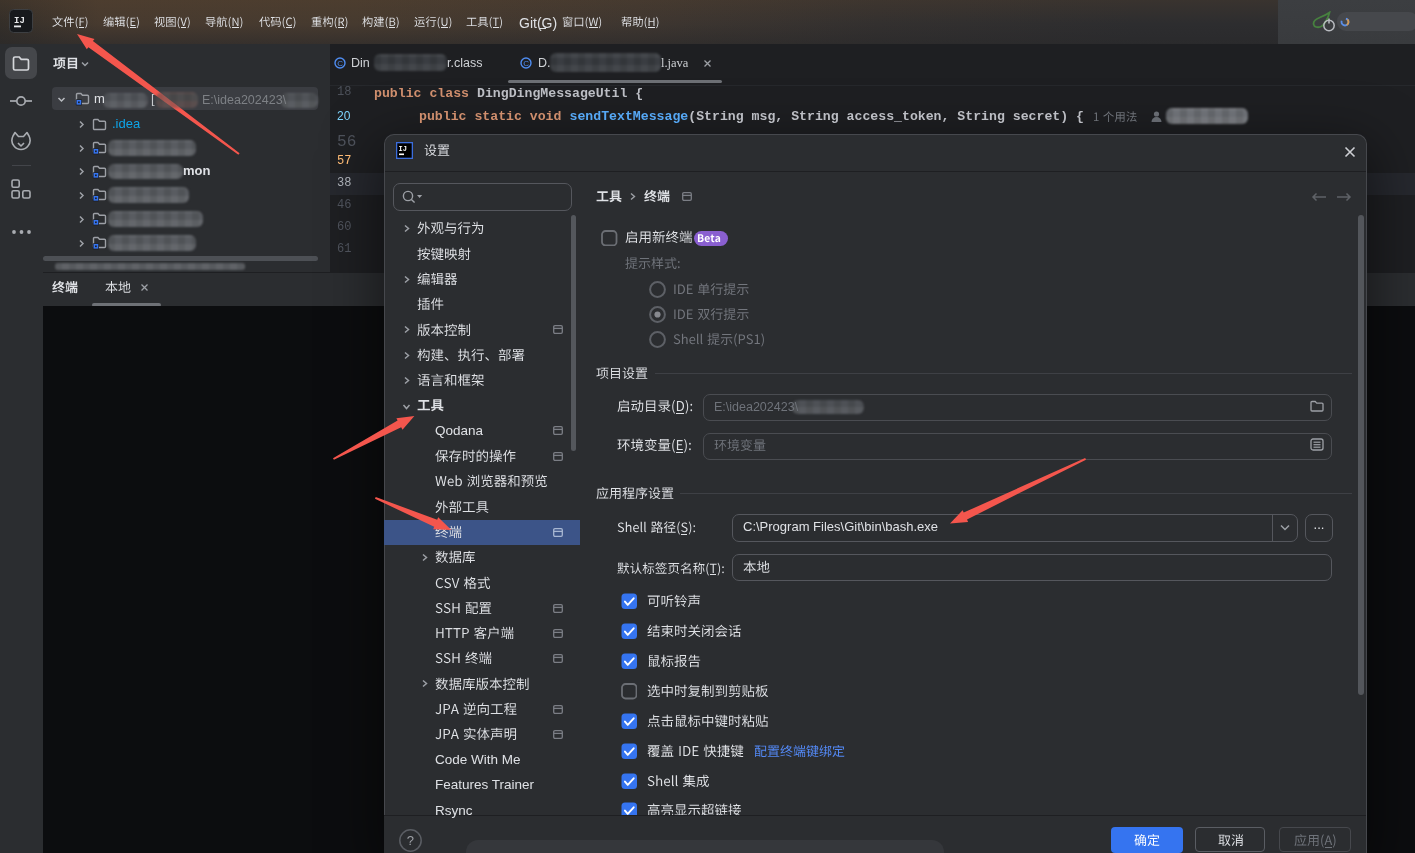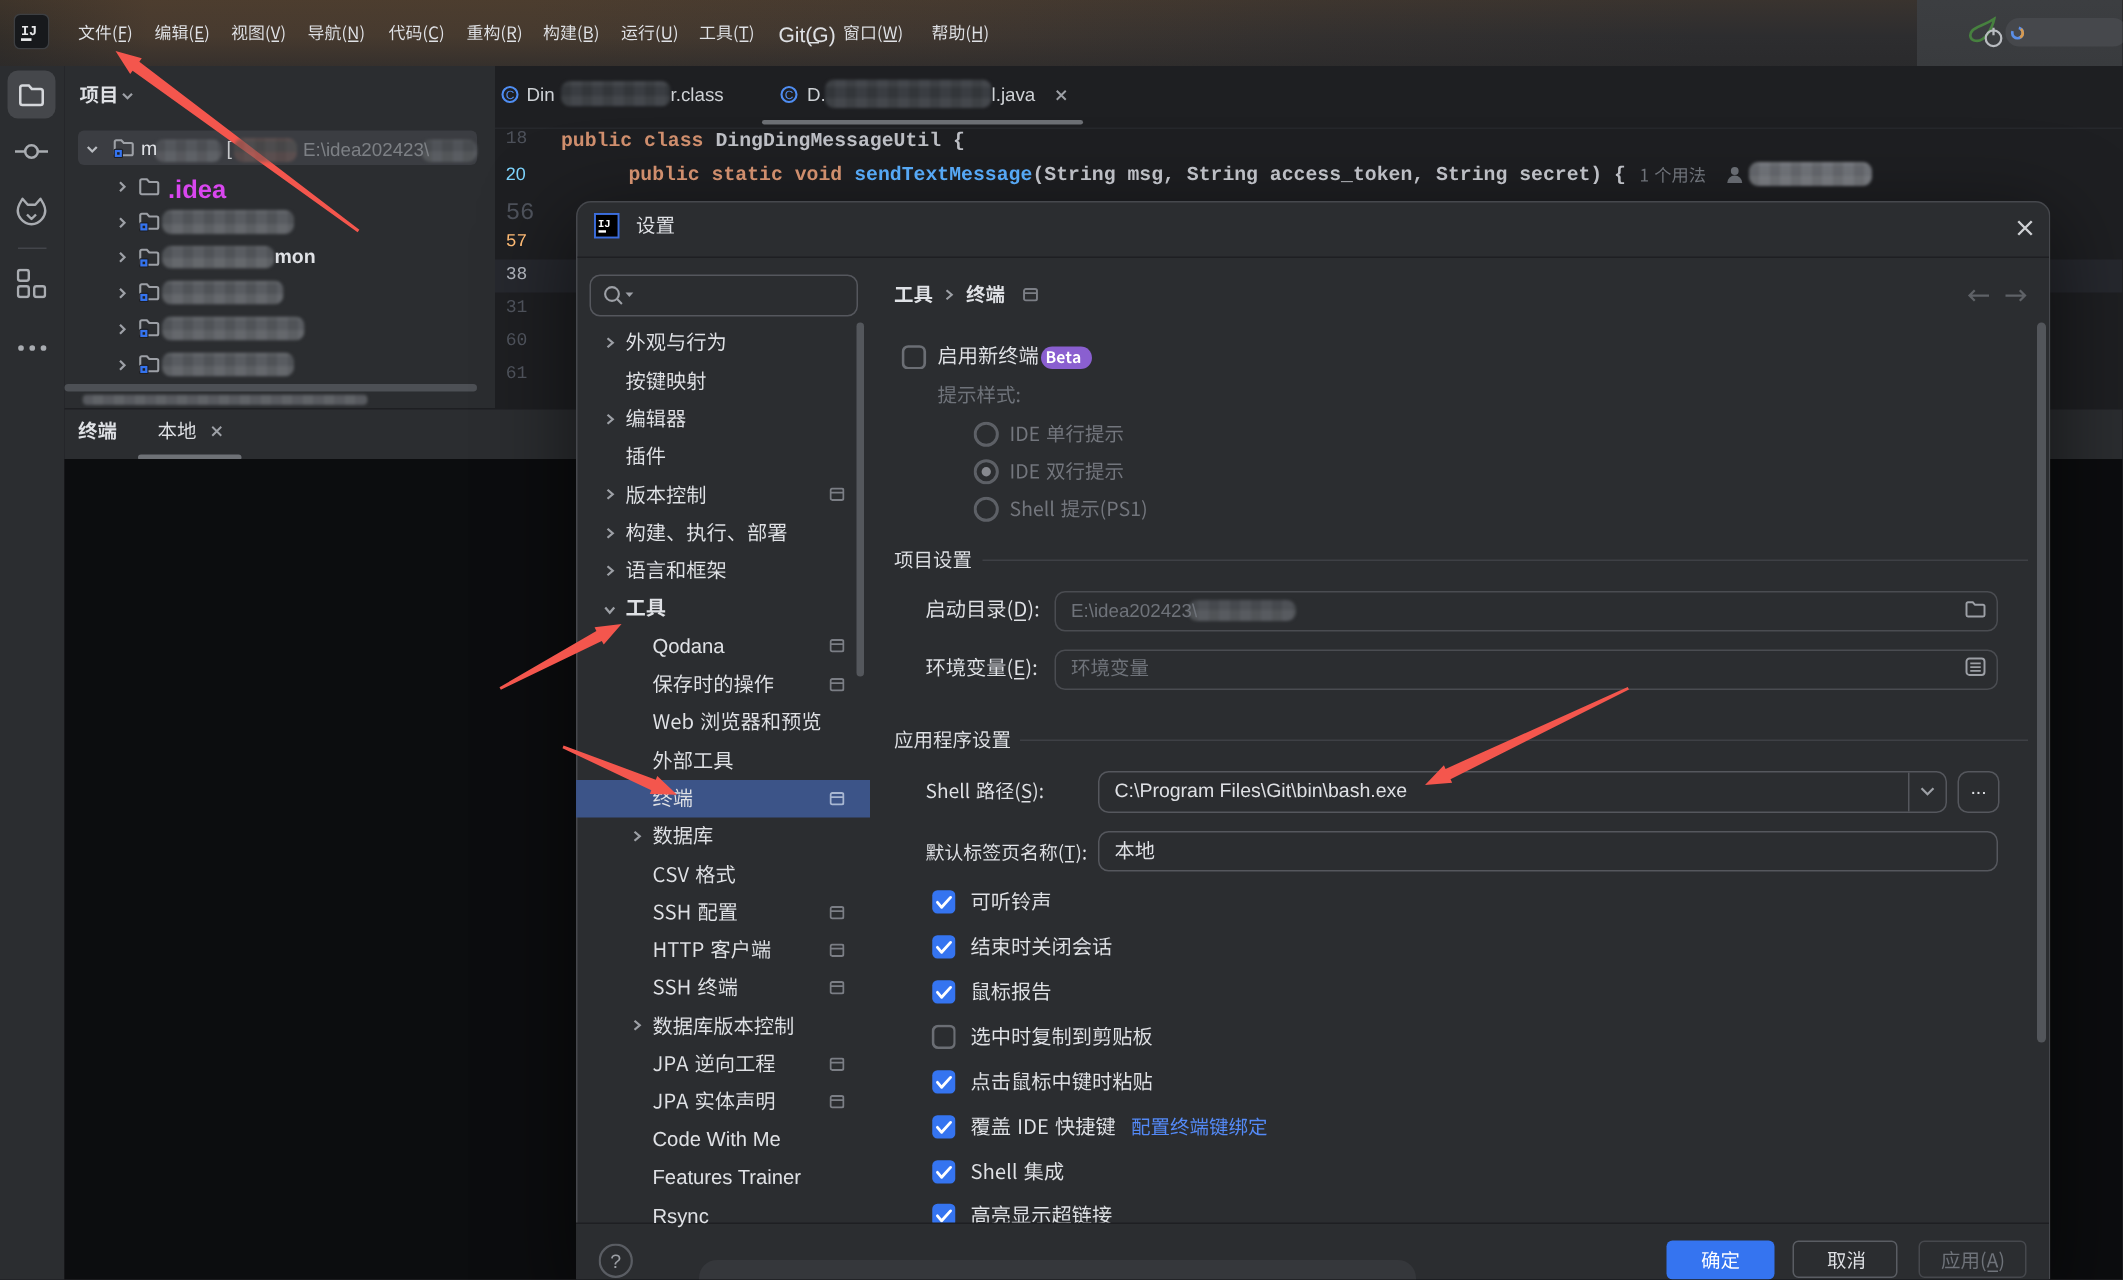--- a/index.html
+++ b/index.html
@@ -635,44 +635,44 @@
 <div style="position:absolute;left:647.9px;top:27.0px;width:7.2px;height:1px;background:#dfe1e5;z-index:40"></div>
 <svg class="tp" style="left:53.0px;top:48.2px;z-index:40">
     <g fill="#dfe1e5" transform="translate(0,20.00) scale(0.013000,-0.013000)">
       <use href="#g34" x="0"></use>
       <use href="#g35" x="1000"></use>
     </g>
   </svg>
 <div class="t" style="left:94.0px;top:89.6px;font-size:13.0px;color:#dfe1e5;font-weight:400;z-index:40;font-family:'Liberation Sans',sans-serif">m</div>
 <div class="t" style="left:151.0px;top:89.6px;font-size:13.0px;color:#c8cacd;font-weight:400;z-index:40;font-family:'Liberation Sans',sans-serif">[</div>
 <div class="t" style="left:202.0px;top:90.5px;font-size:12.5px;color:#7d8085;font-weight:400;z-index:40;font-family:'Liberation Sans',sans-serif">E:\idea202423\</div>
-<div class="t" style="left:112.0px;top:115.1px;font-size:17px;color:#d946ef;font-weight:700;z-index:40;font-family:'Liberation Sans',sans-serif">.idea</div>
+<div class="t" style="left:112.0px;top:115.1px;font-size:13.0px;color:#0ea5e9;font-weight:400;z-index:40;font-family:'Liberation Sans',sans-serif">.idea</div>
 <div class="t" style="left:183.0px;top:162.1px;font-size:13.0px;color:#dfe1e5;font-weight:700;z-index:40;font-family:'Liberation Sans',sans-serif">mon</div>
 <svg class="tp" style="left:52.0px;top:272.2px;z-index:40">
     <g fill="#dfe1e5" transform="translate(0,20.00) scale(0.013000,-0.013000)">
       <use href="#g36" x="0"></use>
       <use href="#g37" x="1000"></use>
     </g>
   </svg>
 <svg class="tp" style="left:105.0px;top:272.2px;z-index:40">
     <g fill="#dfe1e5" transform="translate(0,20.00) scale(0.013000,-0.013000)">
       <use href="#g38" x="0"></use>
       <use href="#g39" x="1000"></use>
     </g>
   </svg>
 <div class="t" style="left:351.0px;top:53.5px;font-size:12.5px;color:#cfd2d6;font-weight:400;z-index:40;font-family:'Liberation Sans',sans-serif">Din</div>
 <div class="t" style="left:447.0px;top:53.5px;font-size:12.5px;color:#cfd2d6;font-weight:400;z-index:40;font-family:'Liberation Sans',sans-serif">r.class</div>
 <div class="t" style="left:538.0px;top:53.5px;font-size:12.5px;color:#cfd2d6;font-weight:400;z-index:40;font-family:'Liberation Sans',sans-serif">D.</div>
-<div class="t" style="left:661.0px;top:53.5px;font-size:12.5px;color:#cfd2d6;font-weight:400;z-index:40;font-family:Liberation Sans, sans-serif">l.java</div>
+<div class="t" style="left:661.0px;top:53.5px;font-size:12.5px;color:#cfd2d6;font-weight:400;z-index:40;font-family:Liberation Serif, serif">l.java</div>
 <div class="t" style="left:337.1px;top:84.4px;font-size:12.0px;color:#4c5059;font-weight:400;z-index:40;font-family:'Liberation Mono',monospace">18</div>
 <div class="t" style="left:337.1px;top:107.9px;font-size:12.0px;color:#7dd3fc;font-weight:400;z-index:40;font-family:Liberation Sans, sans-serif">20</div>
 <div class="t" style="left:337.1px;top:131.1px;font-size:16px;color:#4c5059;font-weight:400;z-index:40;font-family:'Liberation Mono',monospace">56</div>
 <div class="t" style="left:337.1px;top:153.3px;font-size:12.0px;color:#fdba74;font-weight:400;z-index:40;font-family:'Liberation Mono',monospace">57</div>
 <div class="t" style="left:337.1px;top:175.0px;font-size:12.0px;color:#a9adb4;font-weight:400;z-index:40;font-family:'Liberation Mono',monospace">38</div>
-<div class="t" style="left:337.1px;top:196.9px;font-size:12.0px;color:#4c5059;font-weight:400;z-index:40;font-family:'Liberation Mono',monospace">31</div>
+<div class="t" style="left:337.1px;top:196.9px;font-size:12.0px;color:#4c5059;font-weight:400;z-index:40;font-family:'Liberation Mono',monospace">46</div>
 <div class="t" style="left:337.1px;top:218.9px;font-size:12.0px;color:#4c5059;font-weight:400;z-index:40;font-family:'Liberation Mono',monospace">60</div>
 <div class="t" style="left:337.1px;top:240.8px;font-size:12.0px;color:#4c5059;font-weight:400;z-index:40;font-family:'Liberation Mono',monospace">61</div>
 <div class="t" style="left:374.0px;top:83.5px;font-size:13.2px;color:#cf8e6d;font-weight:700;z-index:40;font-family:'Liberation Mono',monospace;letter-spacing:-0.00px">public class </div>
 <div class="t" style="left:477.0px;top:83.5px;font-size:13.2px;color:#bcbec4;font-weight:700;z-index:40;font-family:'Liberation Mono',monospace;letter-spacing:-0.00px">DingDingMessageUtil</div>
 <div class="t" style="left:627.4px;top:83.5px;font-size:13.2px;color:#bcbec4;font-weight:700;z-index:40;font-family:'Liberation Mono',monospace;letter-spacing:-0.00px"> {</div>
 <div class="t" style="left:419.0px;top:107.0px;font-size:13.2px;color:#cf8e6d;font-weight:700;z-index:40;font-family:'Liberation Mono',monospace;letter-spacing:-0.00px">public static void </div>
 <div class="t" style="left:569.5px;top:107.0px;font-size:13.2px;color:#56a8f5;font-weight:700;z-index:40;font-family:'Liberation Mono',monospace;letter-spacing:-0.00px">sendTextMessage</div>
 <div class="t" style="left:688.3px;top:107.0px;font-size:13.2px;color:#bcbec4;font-weight:700;z-index:40;font-family:'Liberation Mono',monospace;letter-spacing:-0.00px">(String msg, String access_token, String secret) {</div>
 <svg class="tp" style="left:1093.0px;top:100.6px;z-index:40">
     <g fill="#6f737a" transform="translate(0,20.00) scale(0.011500,-0.011500)">

